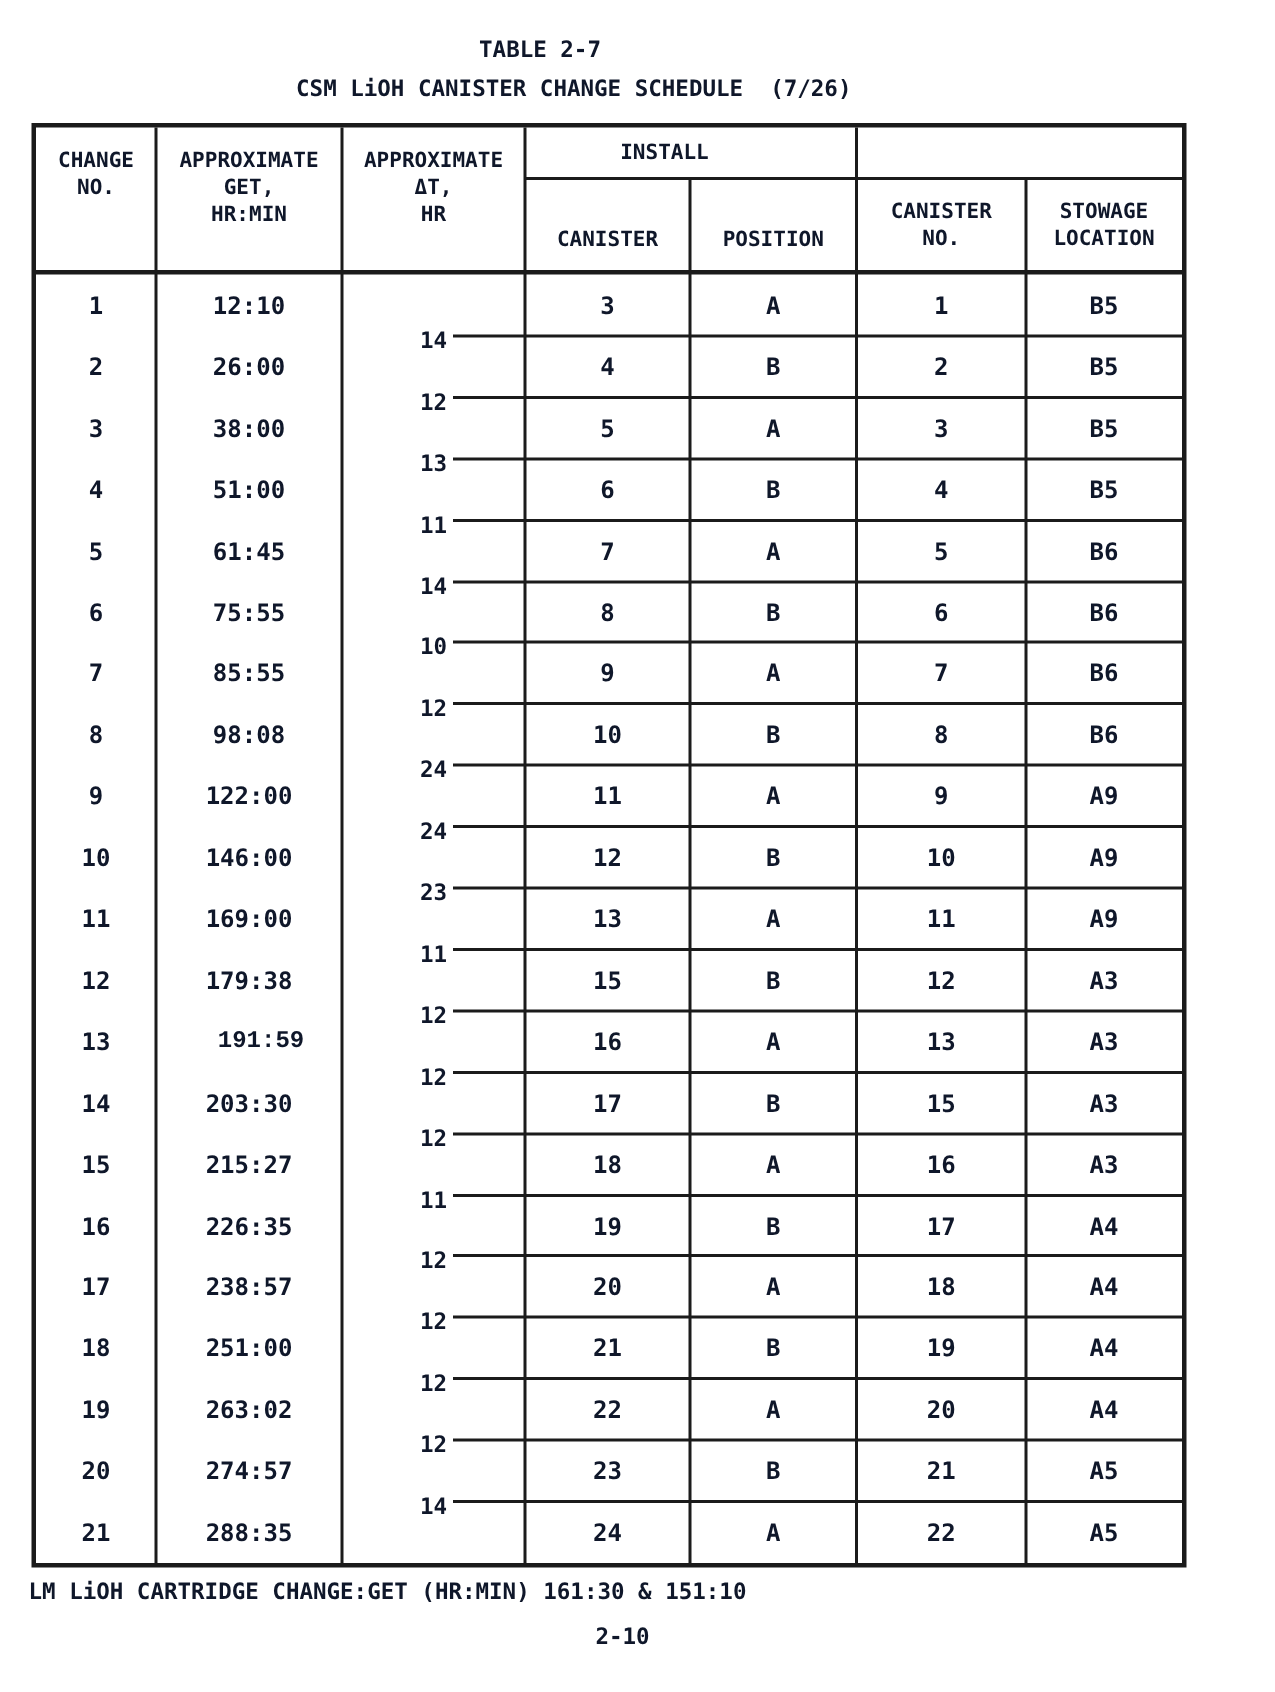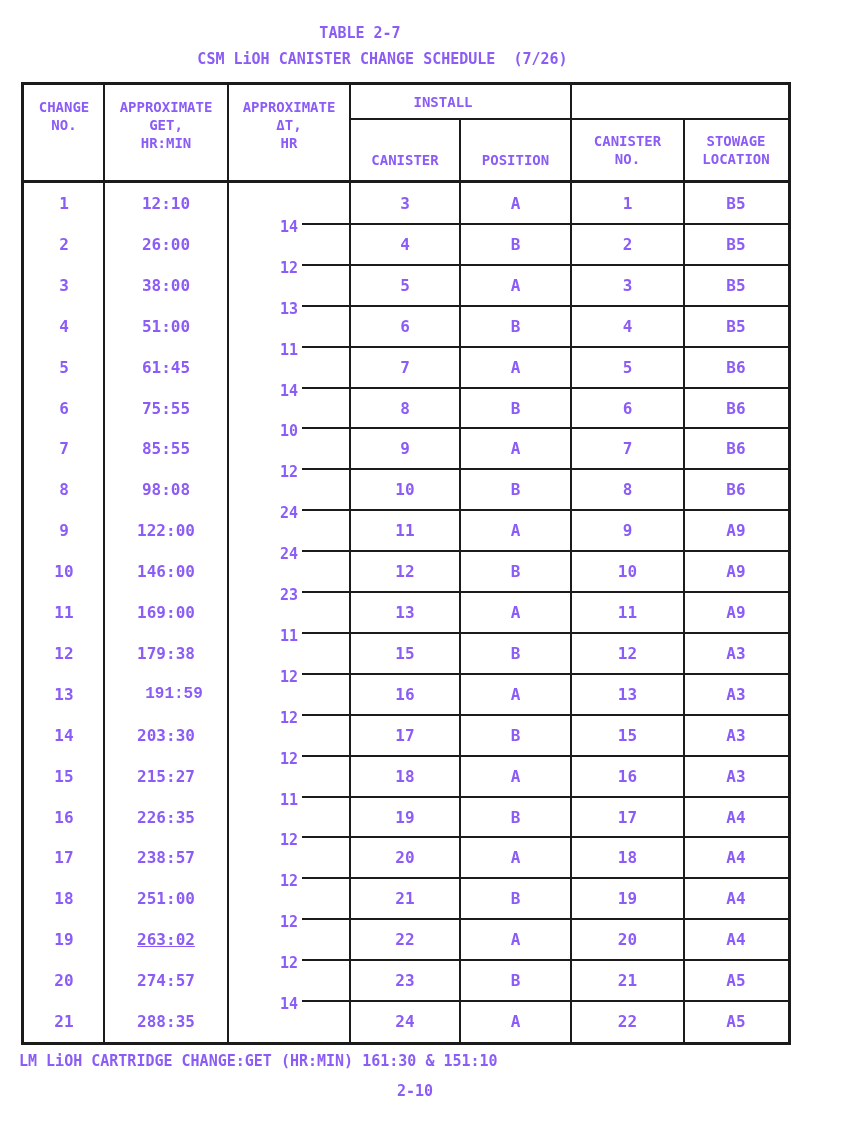--- a/index.html
+++ b/index.html
@@ -1,19 +1,19 @@
 <!DOCTYPE html>
 <html><head>
 <meta charset="utf-8">
 <style>
   html,body{margin:0;padding:0;background:#e8e8e4;}
   .paper{
     position:relative;width:850px;height:1128px;background:#ffffff;
     font-family:"DejaVu Sans Mono","Liberation Mono",monospace;
-    font-weight:700;color:#8b5cf6;overflow:hidden;
+    font-weight:700;color:#0f172a;overflow:hidden;
   }
   .title{position:absolute;top:24px;left:150px;width:420px;text-align:center;
     font-size:15px;white-space:pre;}
   .subtitle{position:absolute;top:50px;left:100px;width:565px;text-align:center;
     font-size:15px;white-space:pre;}
   .frame{position:absolute;left:21px;top:82px;width:764px;height:957px;
     border:3px solid #1b1b1b;}
   .vline{position:absolute;width:2px;background:#1b1b1b;top:0;bottom:0;}
   .vline.partial{top:33px;}
   .hline{position:absolute;height:2px;background:#1b1b1b;}
@@ -169,21 +169,21 @@
         <div class="cell" style="left: 436px; width: 111px; top: 752.4px;">A</div>
         <div class="cell" style="left: 547px; width: 113px; top: 752.4px;">18</div>
         <div class="cell" style="left: 660px; width: 104px; top: 752.4px;">A4</div>
         <div class="cell" style="left: 0px; width: 80px; top: 793.3px;">18</div>
         <div class="cell" style="left: 80px; width: 124px; top: 793.3px; text-align: center;">251:00</div>
         <div class="cell" style="left: 326px; width: 110px; top: 793.3px;">21</div>
         <div class="cell" style="left: 436px; width: 111px; top: 793.3px;">B</div>
         <div class="cell" style="left: 547px; width: 113px; top: 793.3px;">19</div>
         <div class="cell" style="left: 660px; width: 104px; top: 793.3px;">A4</div>
         <div class="cell" style="left: 0px; width: 80px; top: 834.2px;">19</div>
-        <div class="cell" style="left: 80px; width: 124px; top: 834.2px; text-decoration: underline;">263:02</div>
+        <div class="cell" style="left: 80px; width: 124px; top: 834.2px;">263:02</div>
         <div class="cell" style="left: 326px; width: 110px; top: 834.2px;">22</div>
         <div class="cell" style="left: 436px; width: 111px; top: 834.2px;">A</div>
         <div class="cell" style="left: 547px; width: 113px; top: 834.2px;">20</div>
         <div class="cell" style="left: 660px; width: 104px; top: 834.2px;">A4</div>
         <div class="cell" style="left: 0px; width: 80px; top: 875.1px;">20</div>
         <div class="cell" style="left: 80px; width: 124px; top: 875.1px;">274:57</div>
         <div class="cell" style="left: 326px; width: 110px; top: 875.1px;">23</div>
         <div class="cell" style="left: 436px; width: 111px; top: 875.1px;">B</div>
         <div class="cell" style="left: 547px; width: 113px; top: 875.1px;">21</div>
         <div class="cell" style="left: 660px; width: 104px; top: 875.1px;">A5</div>

